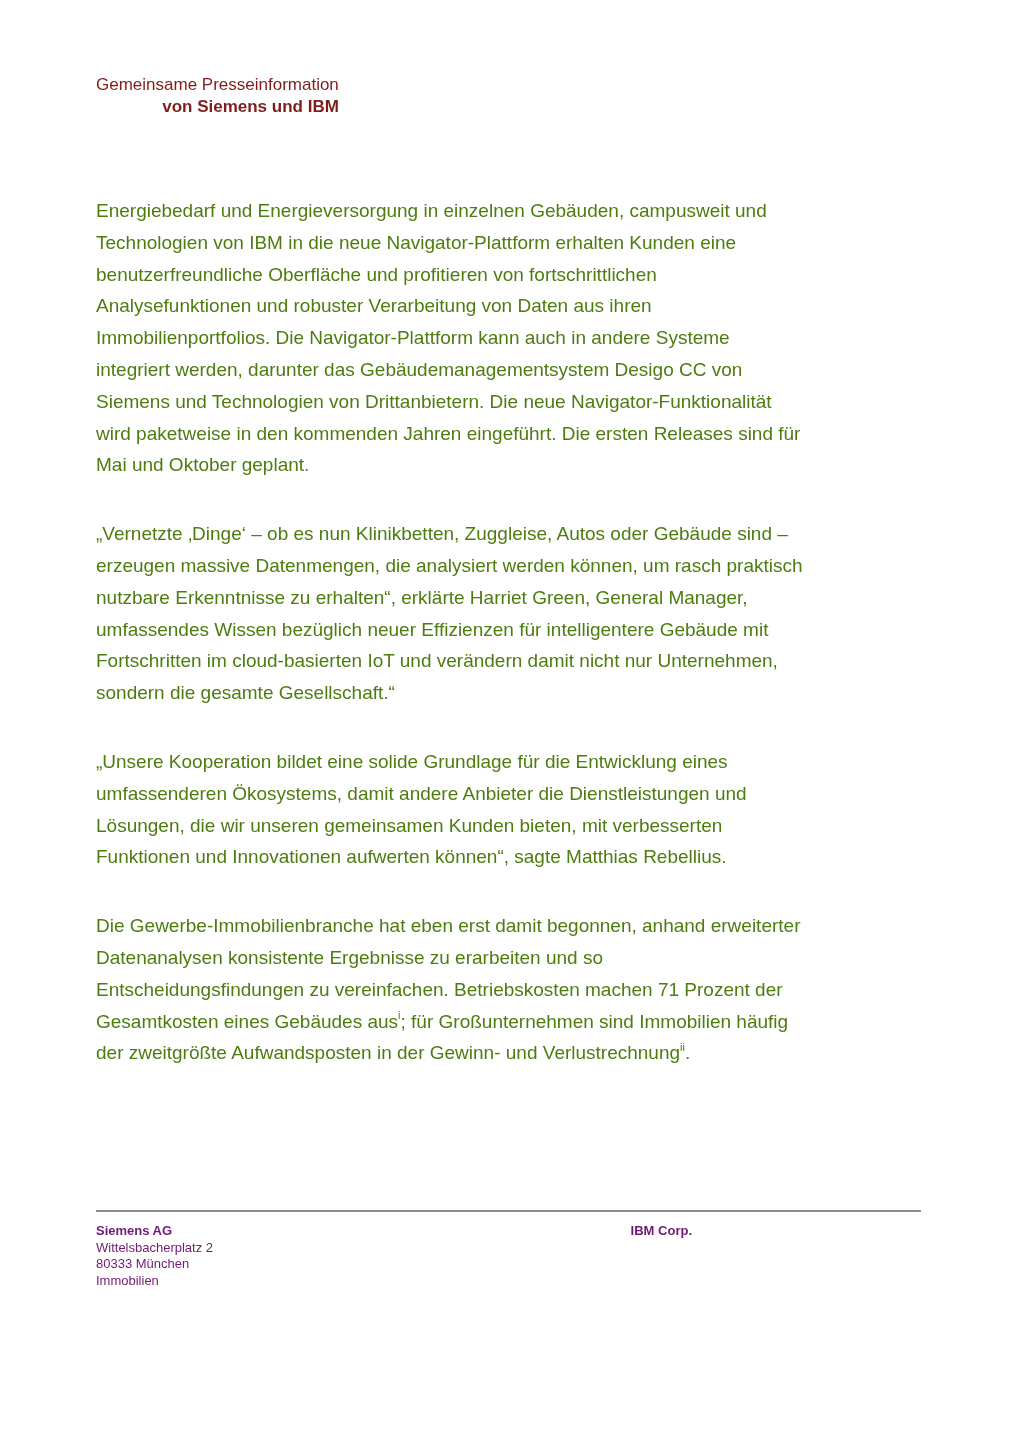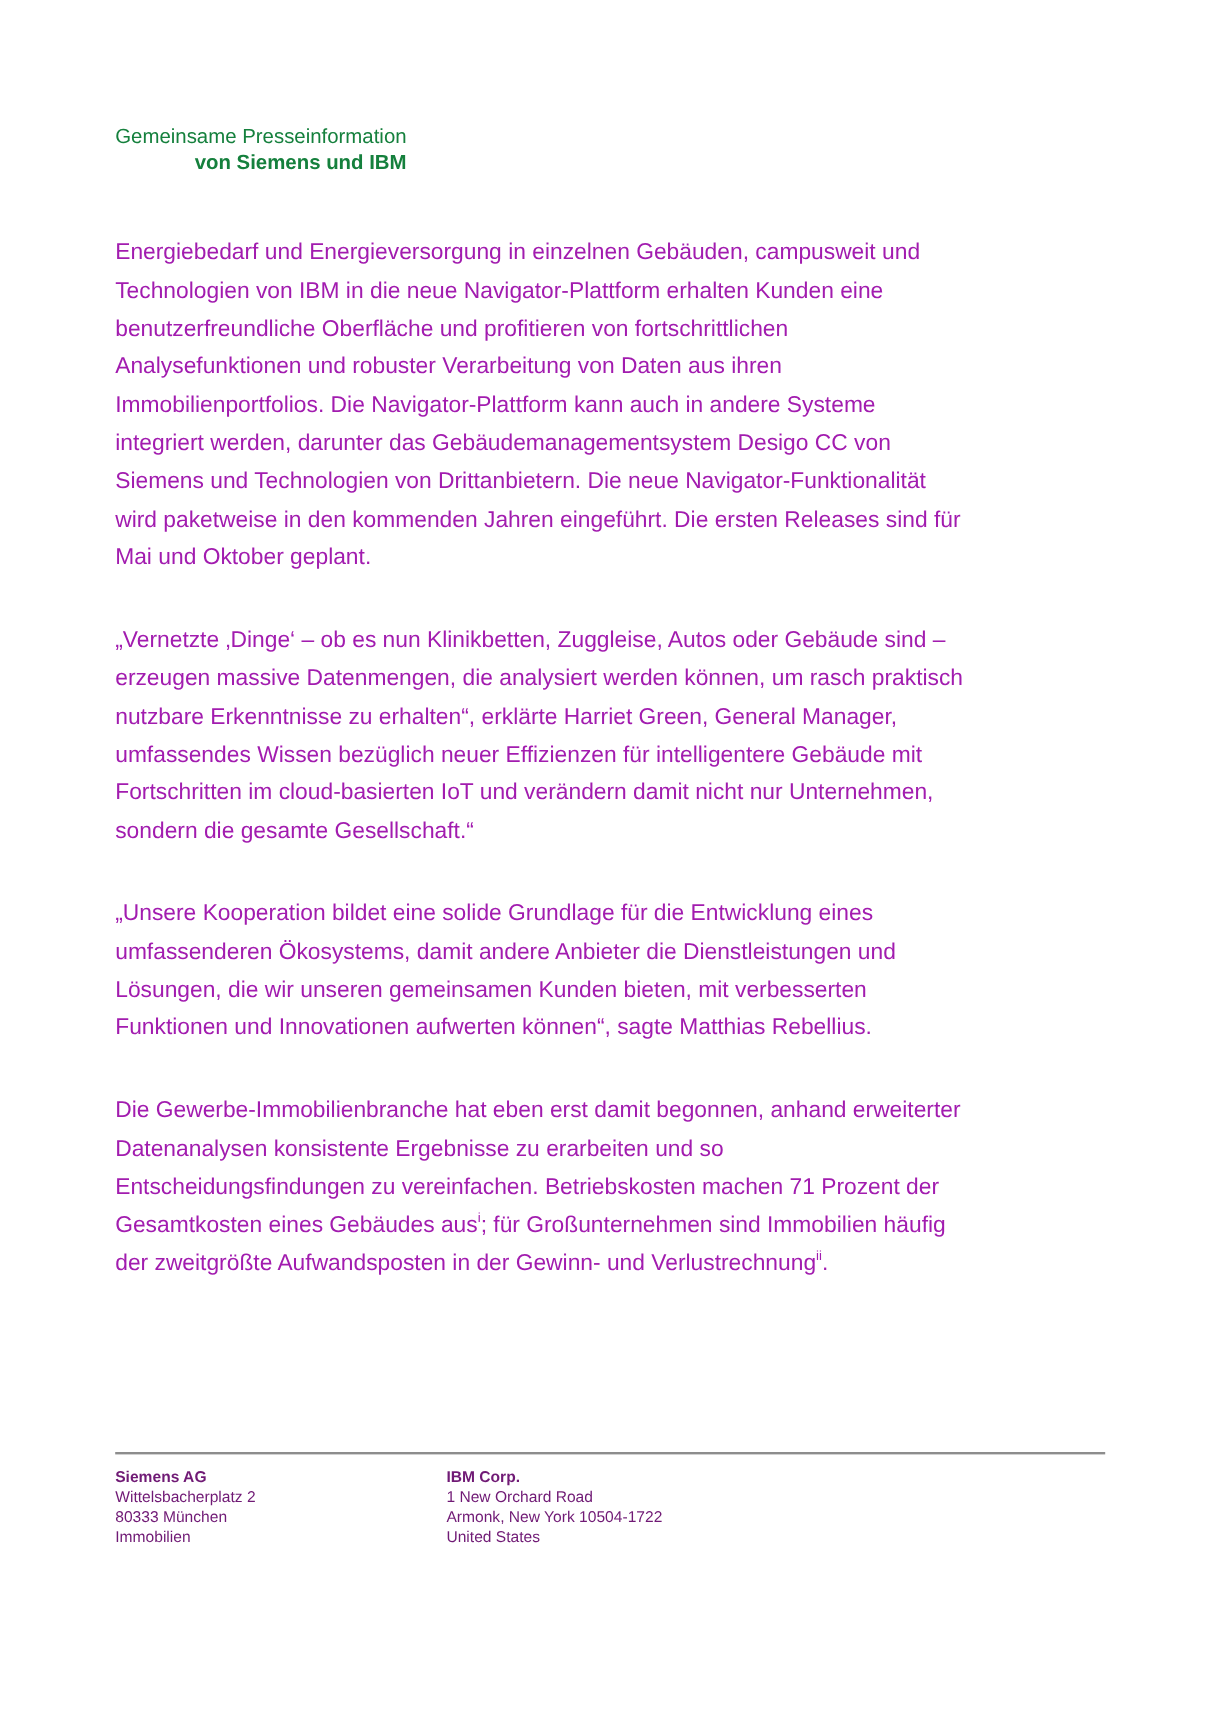--- a/index.html
+++ b/index.html
@@ -12,32 +12,31 @@
     background: #ffffff;
     overflow: hidden;
     color: #1c1c1c;
   }
   .doc-header {
     position: absolute;
     left: 96px;
     top: 74px;
     font-size: 17px;
     line-height: 22px;
-    color: #15803d;
+    color: #7f1d1d;
     white-space: nowrap;
-    margin-top: 29px;
   }
   .h-line2 { font-weight: bold; text-align: right; }
   .doc-body {
     position: absolute;
     left: 96px;
     top: 195px;
     width: 860px;
     font-size: 19px;
-    color: #a21caf;
+    color: #4d7c0f;
   }
   .para { margin-bottom: 37px; }
   .line {
     line-height: 31.8px;
     white-space: nowrap;
   }
   .line sup {
     font-size: 11px;
     line-height: 0;
     position: relative;
@@ -56,21 +55,21 @@
     position: absolute;
     left: 96px;
     top: 1223px;
     width: 825px;
     display: flex;
     font-size: 13px;
     line-height: 16.7px;
     color: #701a75;
   }
   .footer-col-left  { width: 276px; }
-  .footer-col-right { width: 320px; }
+  .footer-col-right { width: 320px; text-align: right; }
   .footer-name { font-weight: bold; }
 </style>
 </head>
 <body>
 
 <div class="page">
 
   <div class="doc-header">
     <div class="h-line1">Gemeinsame Presseinformation</div>
     <div class="h-line2">von Siemens und IBM</div>
@@ -117,21 +116,16 @@
     <div class="footer-col-left">
       <div class="footer-name">Siemens AG</div>
       <div id="siemens-addr">
           <div class="footer-line">Wittelsbacherplatz 2</div>
           <div class="footer-line">80333 München</div>
           <div class="footer-line">Immobilien</div>
         </div>
     </div>
     <div class="footer-col-right">
       <div class="footer-name">IBM Corp.</div>
-      <div id="ibm-addr">
-          <div class="footer-line">1 New Orchard Road</div>
-          <div class="footer-line">Armonk, New York 10504-1722</div>
-          <div class="footer-line">United States</div>
-        </div>
     </div>
   </div>
 
 </div>
 
 </body></html>

